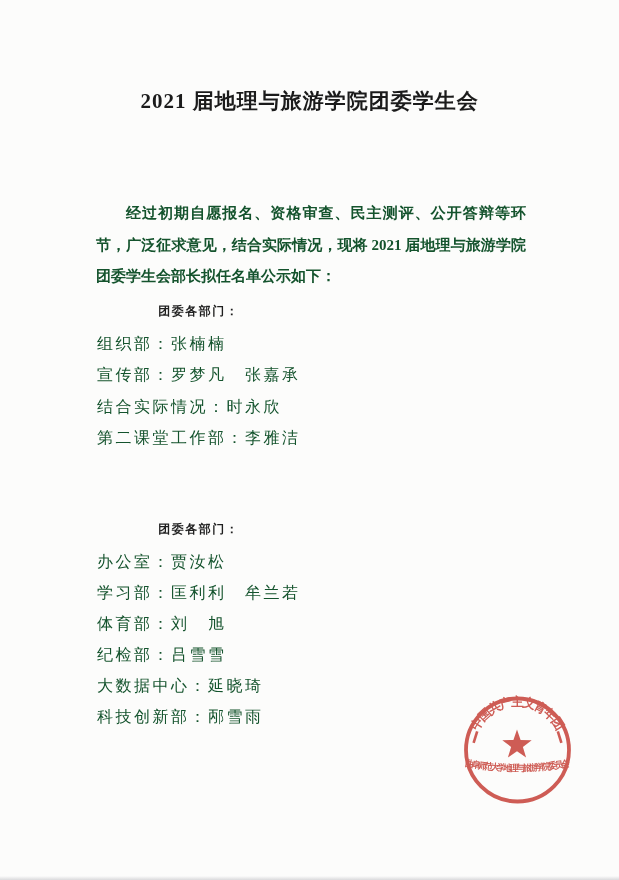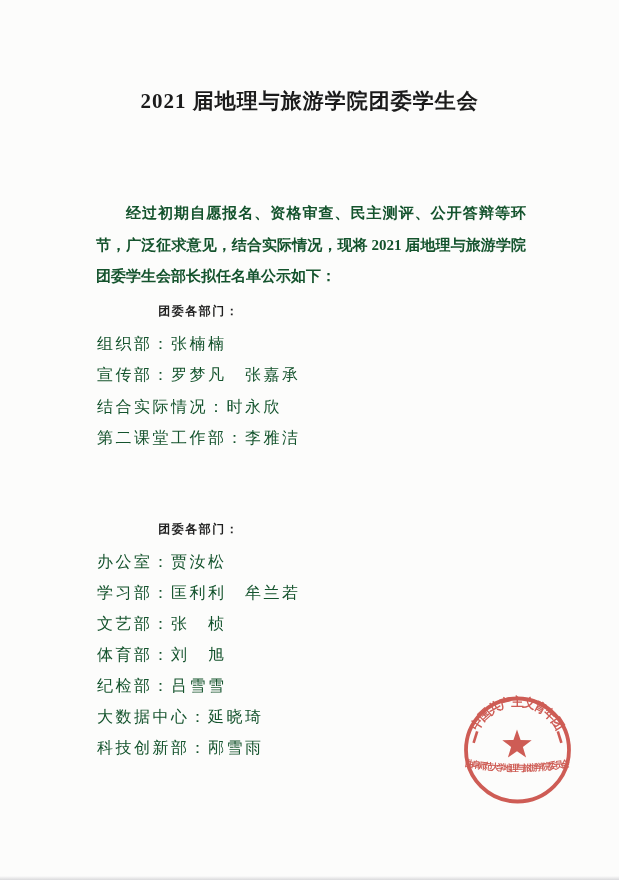--- a/index.html
+++ b/index.html
@@ -68,21 +68,20 @@
       <li>结合实际情况：时永欣</li>
       <li>第二课堂工作部：李雅洁</li>
     </ul>
   </div>
 
   <div class="section section-2">
     <h2>团委各部门：</h2>
     <ul>
       <li>办公室：贾汝松</li>
       <li>学习部：匡利利　牟兰若</li>
-      <li>文艺部：张　桢</li>
       <li>体育部：刘　旭</li>
       <li>纪检部：吕雪雪</li>
       <li>大数据中心：延晓琦</li>
       <li>科技创新部：邴雪雨</li>
     </ul>
   </div>
 
   <svg class="stamp" viewBox="0 0 170 170" width="170" height="170" xmlns="http://www.w3.org/2000/svg">
     <defs>
       <path id="seal-arc-top" d="M 43.4 72.1 A 44 44 0 0 1 127.6 72.1" fill="none"></path>

